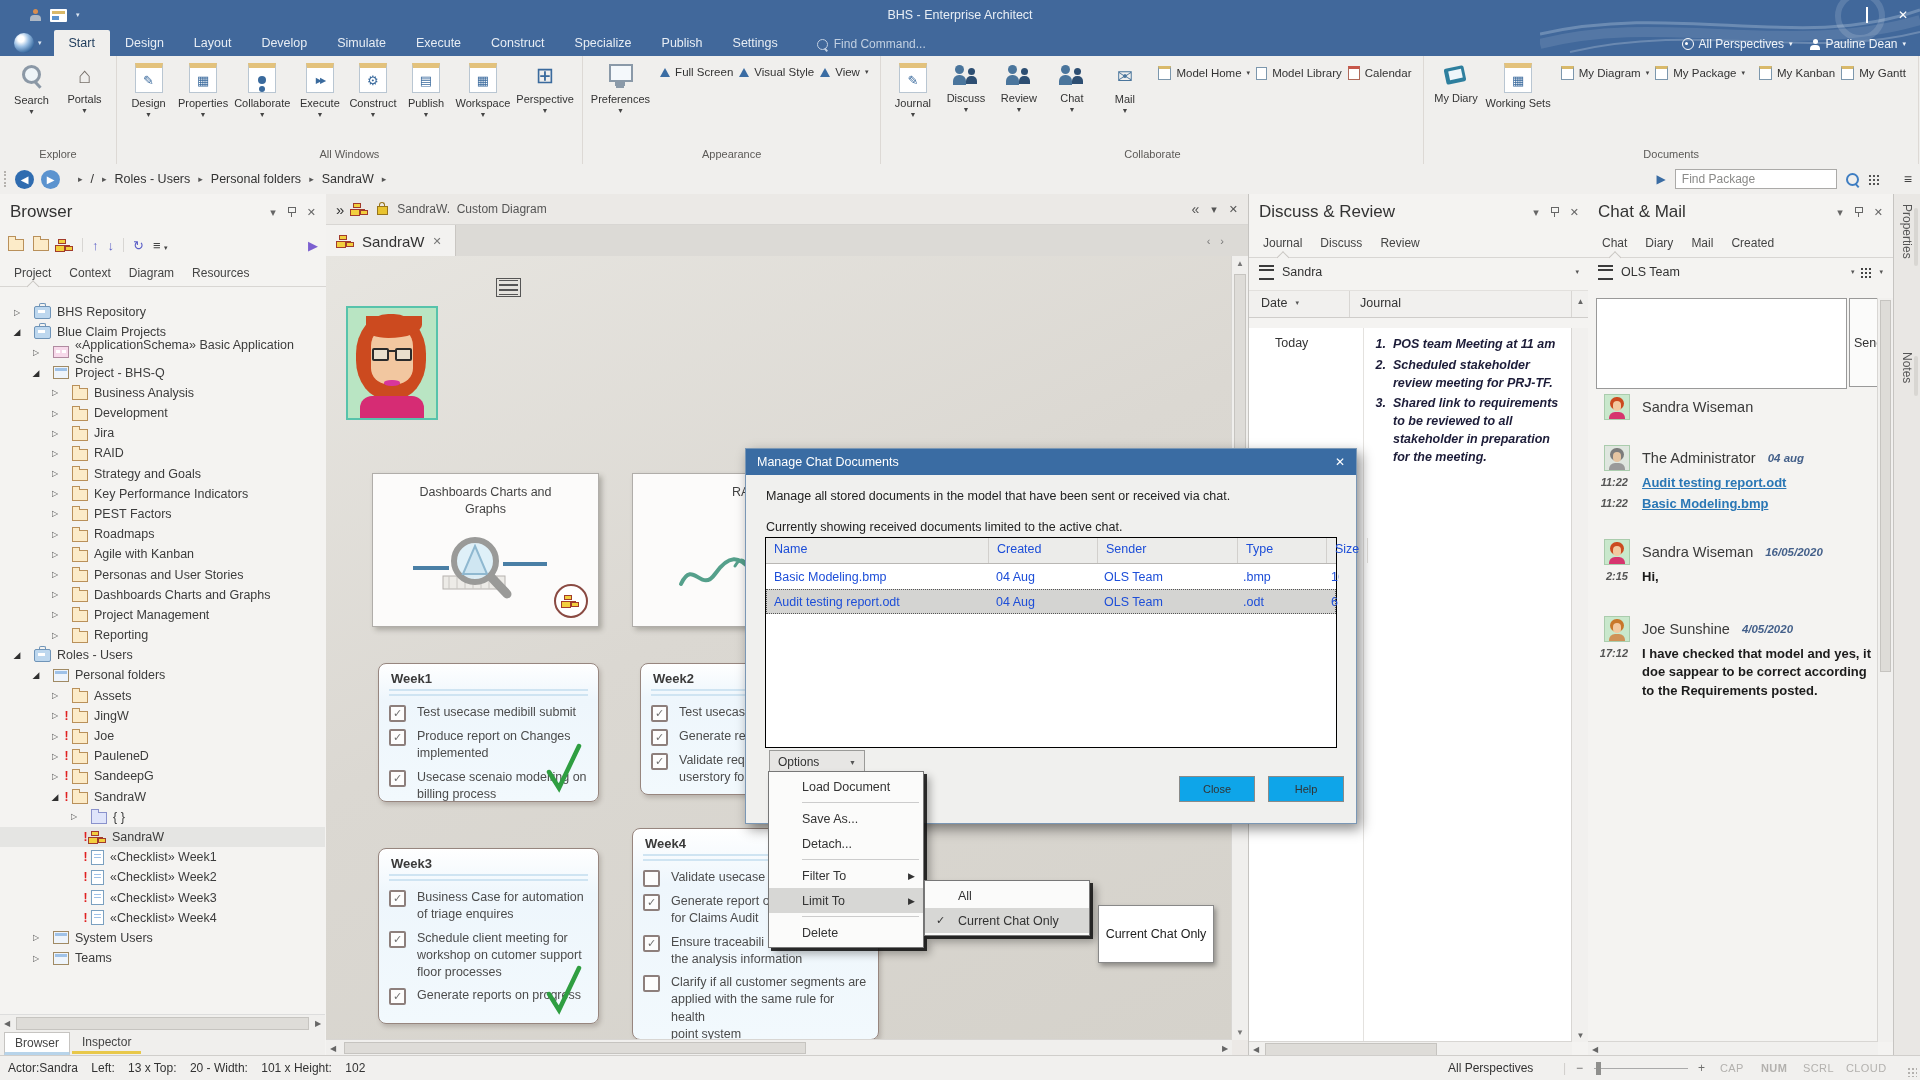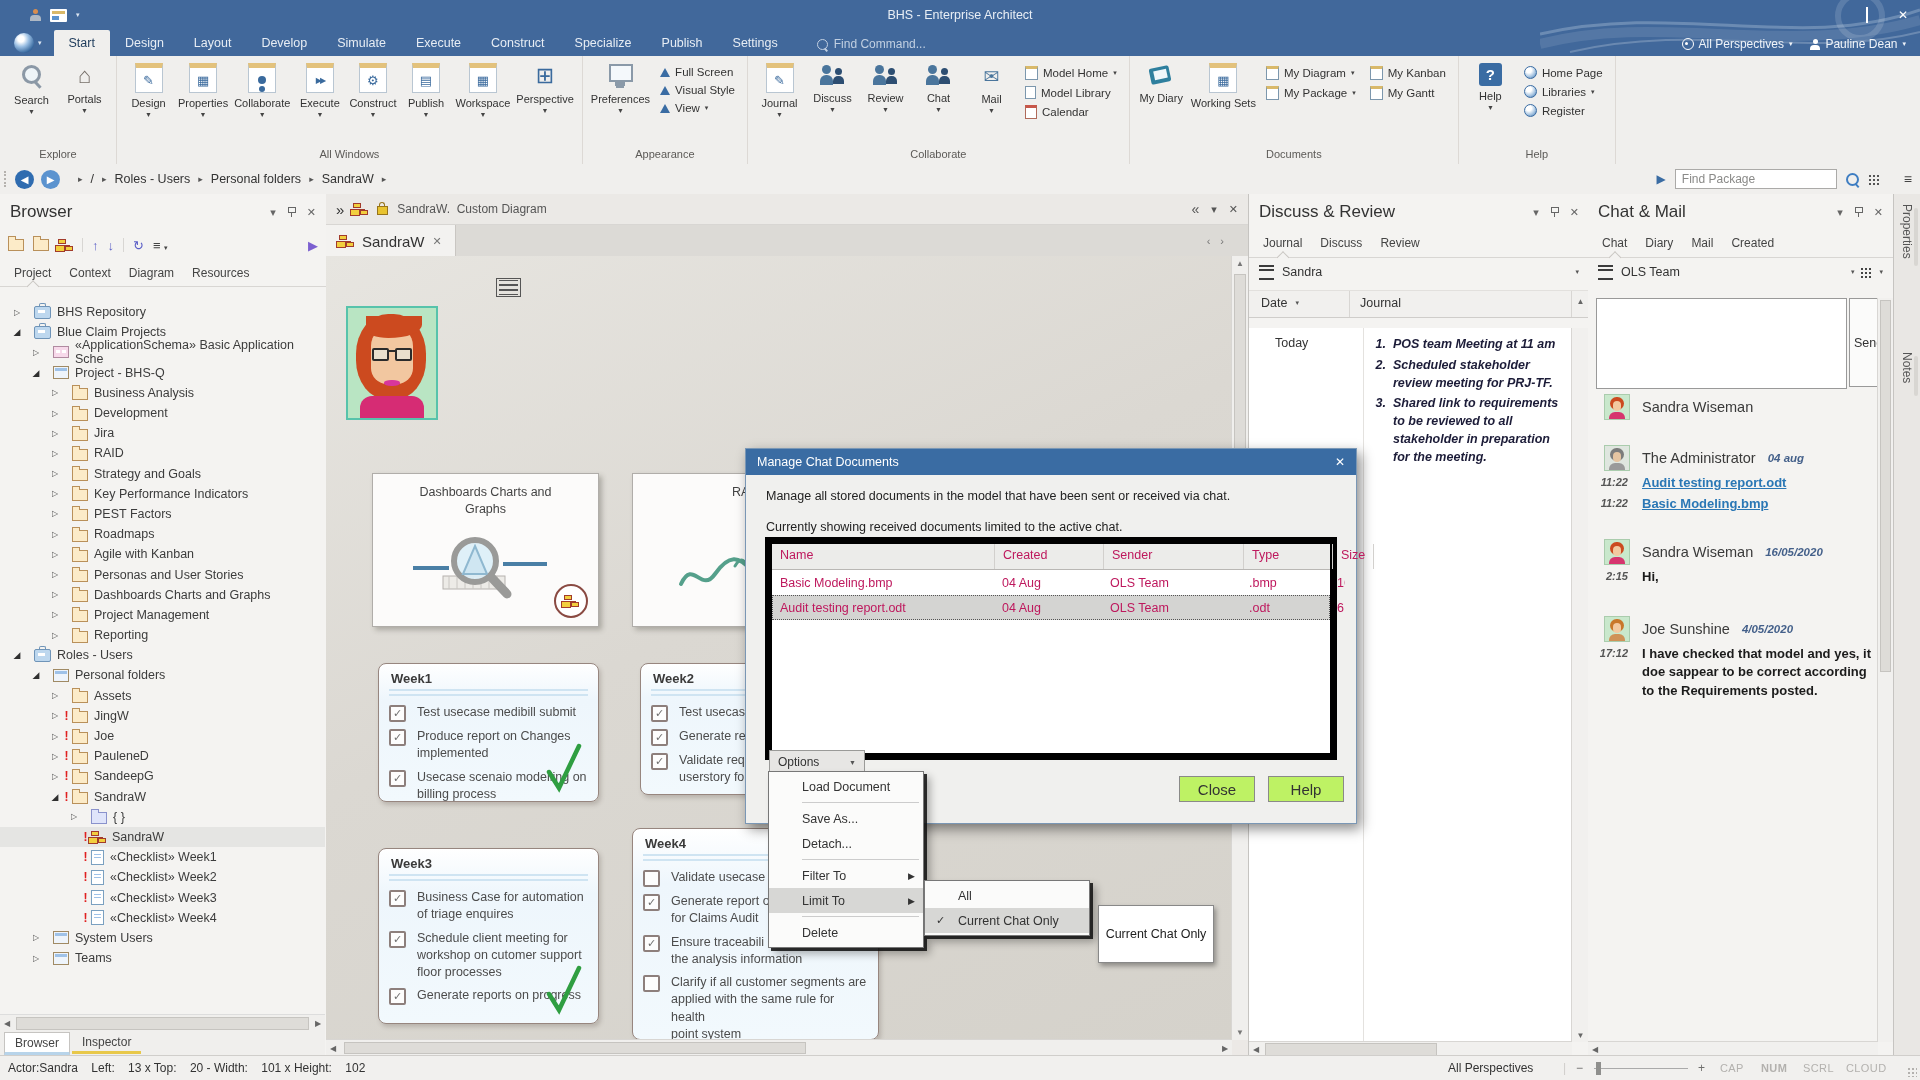--- a/index.html
+++ b/index.html
@@ -42,21 +42,21 @@
   .user-ico::before{content:"";position:absolute;left:2.5px;top:0;width:5px;height:5px;border-radius:50%;background:#fff}
   .user-ico::after{content:"";position:absolute;left:0;top:6px;width:10px;height:5px;border-radius:4px 4px 0 0;background:#fff}
   
   #ribbon{position:absolute;left:0;top:56px;width:100%;height:108px;background:#f0efed;border-bottom:1px solid #d8d6d3;display:flex;}
   .rgroup{display:flex;flex-direction:column;border-right:1px solid #ddd9d5;padding:2px 5px 0;}
   .rbtns{flex:1;display:flex;align-items:flex-start;}
   .rglabel{text-align:center;font-size:11px;color:#5c5a57;padding:3px 0 4px;}
   .rbig{min-width:47px;display:flex;flex-direction:column;align-items:center;padding:5px 3px 0;cursor:default}
   .rbig .blab{font-size:11px;color:#333;margin-top:4px;white-space:nowrap}
   .bcaret{font-size:7px;color:#444;margin-top:2px;height:8px}
-  .rcol{display:flex;flex-direction:column;gap:6px;padding:8px 7px 0;}
+  .rcol{display:flex;flex-direction:row;gap:6px;padding:8px 7px 0;}
   .rsm{display:flex;align-items:center;gap:5px;font-size:11.5px;color:#333;white-space:nowrap;cursor:default}
   .rsm .scaret{font-size:7px;color:#444}
   
   .ribox{width:26px;height:24px;background:#fff;border:1px solid #b9c6d2;border-top:5px solid #e3c27c;
      display:flex;align-items:center;justify-content:center;font-size:13px;color:#3a6a9d;}
   .riplain{width:26px;height:26px;display:flex;align-items:center;justify-content:center;font-size:22px;color:#77706a}
   .ic-mag{position:relative;width:26px;height:27px}
   .ic-mag::before{content:"";position:absolute;left:3px;top:2px;width:13px;height:13px;border:3px solid #8b98a6;border-radius:50%;background:#eef4f8}
   .ic-mag::after{content:"";position:absolute;left:17px;top:17px;width:3px;height:9px;background:#8b98a6;transform:rotate(-42deg)}
   .ic-monitor{position:relative;width:26px;height:26px}
@@ -188,29 +188,29 @@
   .note-rules{margin:0 10px 6px;border-top:2px solid #cfe4f2;border-bottom:2px solid #cfe4f2;height:3px}
   .note-items{padding:2px 10px}
   .note-item{display:flex;gap:11px;margin-bottom:6px;font-size:12.5px;color:#4c4c4c;line-height:1.38}
   .cb{flex:0 0 auto;width:13px;height:13px;border:2px solid #8d7f7c;border-radius:2px;margin-top:1px;color:#6f6f6f;font-size:11px;line-height:12px;text-align:center;background:#fdfdfd}
   .bigcheck{position:absolute;right:16px;bottom:4px}
   
   #dialog{position:absolute;left:745px;top:448px;width:610px;height:374px;background:#f0f0ee;border:1px solid #7a97b5;box-shadow:4px 5px 12px rgba(0,0,0,.45);z-index:50}
   #dlg-title{height:26px;background:#3a6ca3;color:#fff;font-size:12.5px;display:flex;align-items:center;padding:0 11px}
   #dlg-title .x{margin-left:auto;font-size:12px;color:#fff}
   .dlg-desc{position:absolute;left:20px;font-size:12.5px;color:#222}
-  #dlg-table{position:absolute;left:19px;top:88px;right:19px;height:209px;background:#fff;border:7px solid #000000;font-size:12.5px;color:#be185d}
+  #dlg-table{position:absolute;left:19px;top:88px;right:19px;height:209px;background:#fff;border:1px solid #000000;font-size:12.5px;color:#1d4ed8}
   .dlg-hrow{display:flex;height:25px;background:#ececea;border-bottom:1px solid #b9b7b4}
   .dlg-hcell{padding:4px 8px;border-right:1px solid #d2d0cd}
   .dlg-row{display:flex;height:25px;align-items:center;cursor:default}
   .dlg-cell{padding:0 8px;overflow:hidden;white-space:nowrap}
   .dlg-row.selected{background:#d4d4d2;outline:1px dotted #555;outline-offset:-1px}
   .cw0{width:206px;flex:0 0 auto}.cw1{width:92px;flex:0 0 auto}.cw2{width:123px;flex:0 0 auto}.cw3{width:72px;flex:0 0 auto}.cw4{flex:1}
   #dlg-options{position:absolute;left:23px;top:301px;width:78px;height:22px;background:#e7e6e4;border:1px solid #9a9a98;display:flex;align-items:center;justify-content:space-between;padding:0 8px;font-size:12px;color:#333;cursor:default}
-  .dlg-btn{position:absolute;top:327px;width:74px;height:24px;background:#bef264;border:1px solid #8a8a88;font-size:15px;color:#333;display:flex;align-items:center;justify-content:center;cursor:default}
+  .dlg-btn{position:absolute;top:327px;width:74px;height:24px;background:#0ea5e9;border:1px solid #8a8a88;font-size:11px;color:#333;display:flex;align-items:center;justify-content:center;cursor:default}
   #btn-close{left:433px}#btn-help{left:522px}
   
   .menu{position:absolute;background:#fbfbfa;border:1px solid #777;box-shadow:3px 3px 0 rgba(15,15,15,.85),6px 6px 8px rgba(0,0,0,.3);padding:2px 0;z-index:60}
   #ctx-menu{left:768px;top:771px;width:154px}
   #ctx-submenu{left:924px;top:880px;width:164px;z-index:65}
   .mi{height:25px;display:flex;align-items:center;padding-left:33px;font-size:12.5px;color:#333;position:relative;cursor:default}
   .mi.hl{background:#d7d7d5}
   .mi .arr{position:absolute;right:8px;font-size:9px;color:#333}
   .mi .chk{position:absolute;left:11px;font-size:11px;color:#333}
   .msep{height:1px;background:#ccc;margin:3px 4px 3px 33px}

